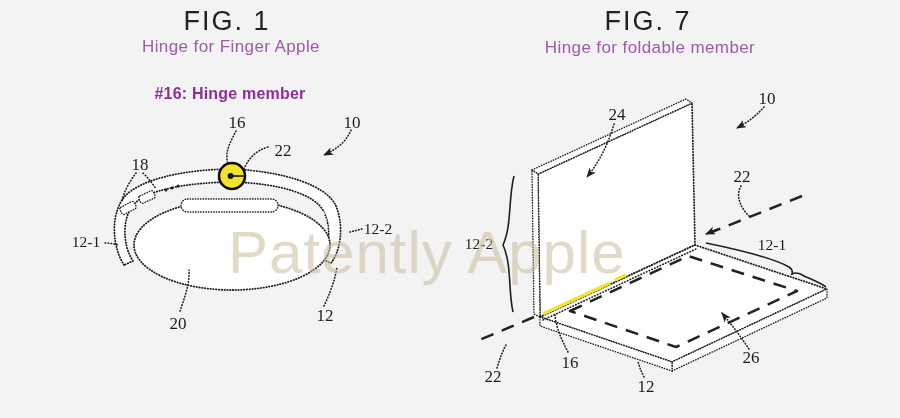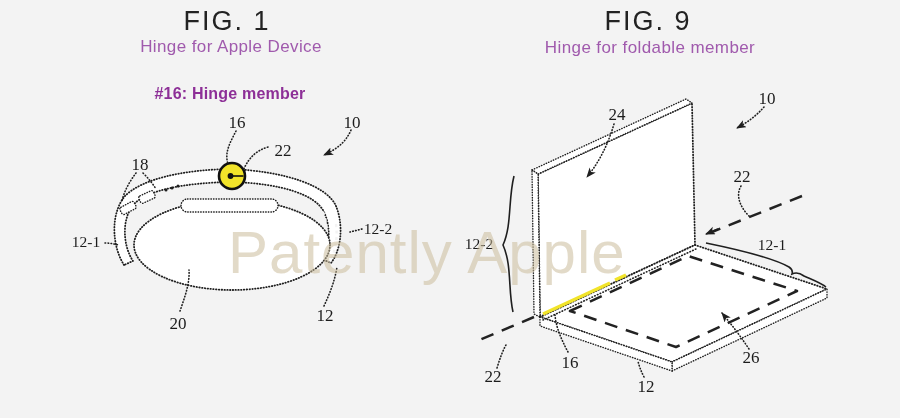--- a/index.html
+++ b/index.html
@@ -33,24 +33,24 @@
   .solidline{fill:none;stroke:var(--ink);stroke-width:1.6;}
   .bigdash{fill:none;stroke:#222;stroke-width:2.5;stroke-dasharray:13 9;stroke-linecap:butt;}
   .erase{fill:none;stroke:var(--bg);stroke-width:2.4;stroke-dasharray:3 3.5;}
 </style>
 </head>
 <body>
 
 <div class="canvas">
 
   <div class="hdr fig-title" style="left:137px;top:6px;width:180px;">FIG. 1</div>
-  <div class="hdr fig-sub" style="left:81px;top:37px;width:300px;">Hinge for Apple Device</div>
+  <div class="hdr fig-sub" style="left:81px;top:37px;width:300px;">Hinge for Finger Apple</div>
   <div class="hdr callout" style="left:80px;top:85px;width:300px;">#16: Hinge member</div>
 
-  <div class="hdr fig-title" style="left:558px;top:6px;width:180px;">FIG. 9</div>
+  <div class="hdr fig-title" style="left:558px;top:6px;width:180px;">FIG. 7</div>
   <div class="hdr fig-sub" style="left:500px;top:38px;width:300px;">Hinge for foldable member</div>
 
   <div class="watermark">Patently Apple</div>
 
   <svg width="900" height="418" viewBox="0 0 900 418">
     <defs>
       <marker id="arr" markerUnits="userSpaceOnUse" markerWidth="12" markerHeight="10" refX="9" refY="4" orient="auto">
         <path d="M0,0 L10,4 L0,8 L2.5,4 Z" fill="#1f1f1f"></path>
       </marker>
     </defs>

